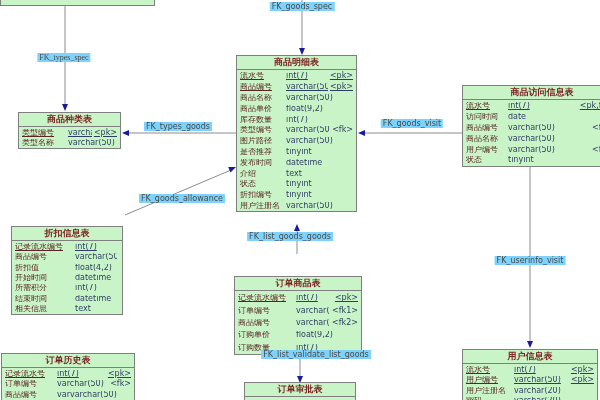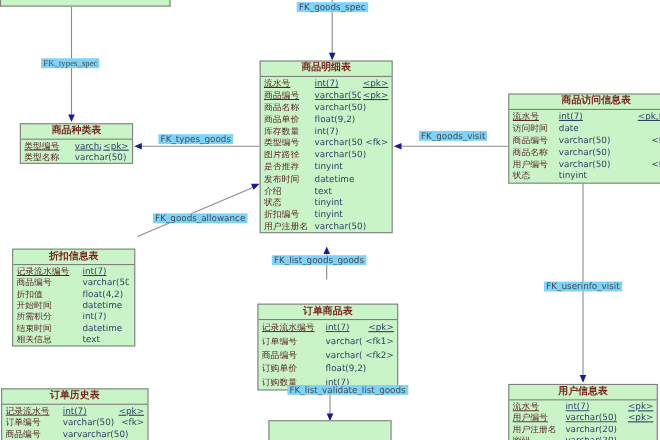--- a/index.html
+++ b/index.html
@@ -306,20 +306,21 @@
         </div>
         <div class="row">
           <span class="n">商品编号</span>
           <span class="t">varvarchar(50)</span>
           <span class="k"></span>
         </div>
       </div>
   </div>
 
   <div class="table" id="t-order-approve">
+    <div class="th">订单审批表</div>
     <div class="rows"></div>
   </div>
 
   <div class="table" id="t-user-info">
     <div class="th">用户信息表</div>
     <div class="rows">
         <div class="row u">
           <span class="n">流水号</span>
           <span class="t">int(7)</span>
           <span class="k">&lt;pk&gt;</span>

